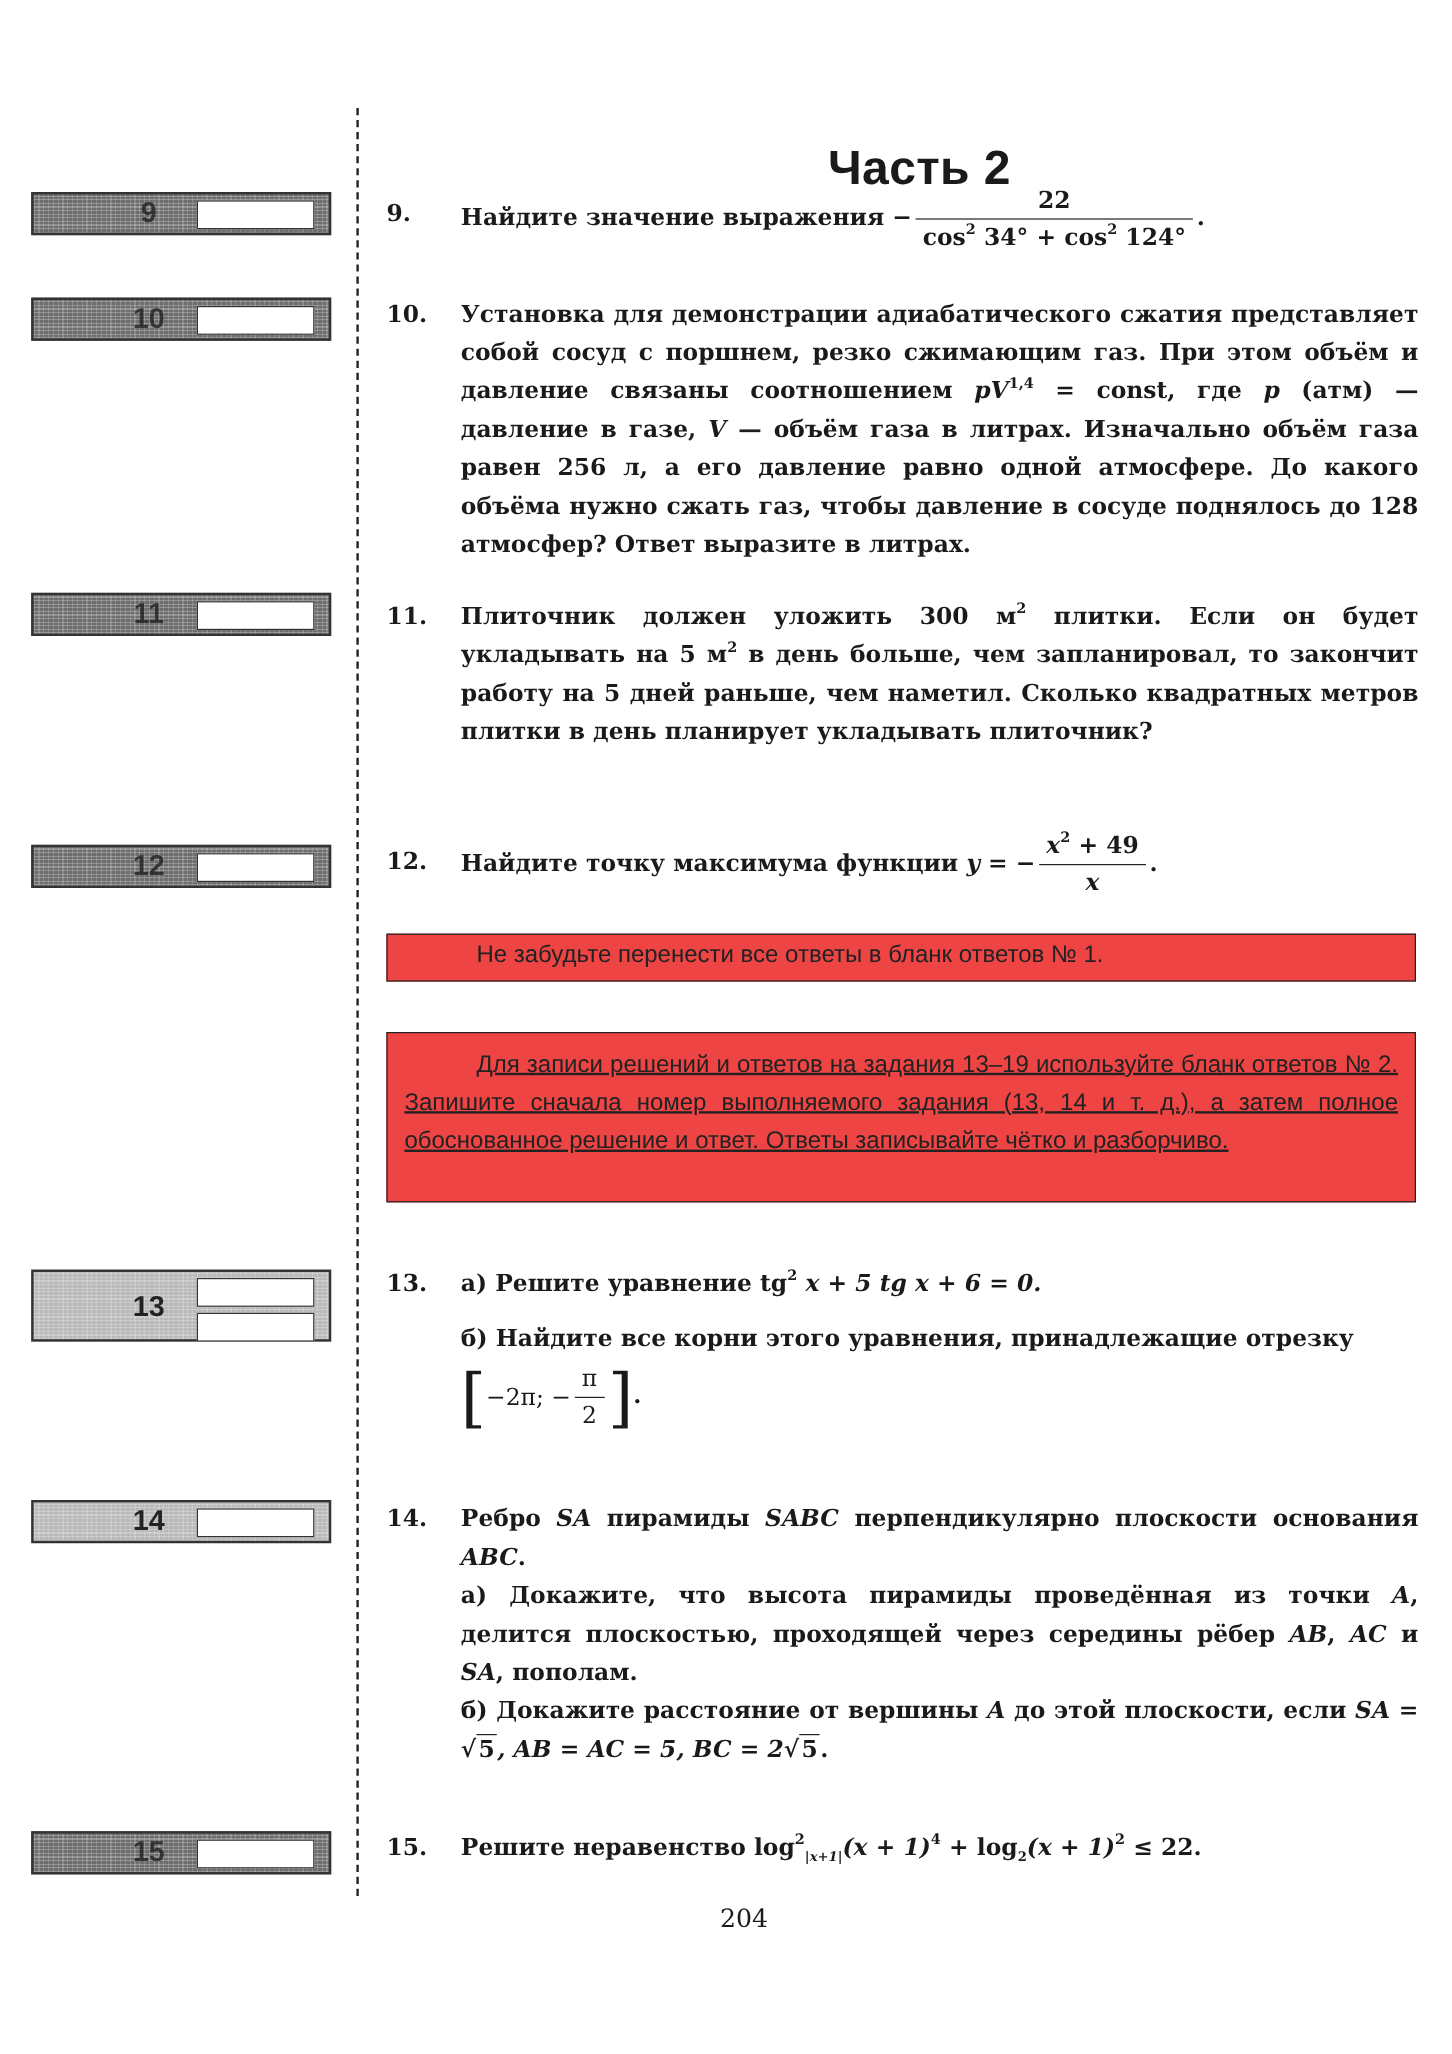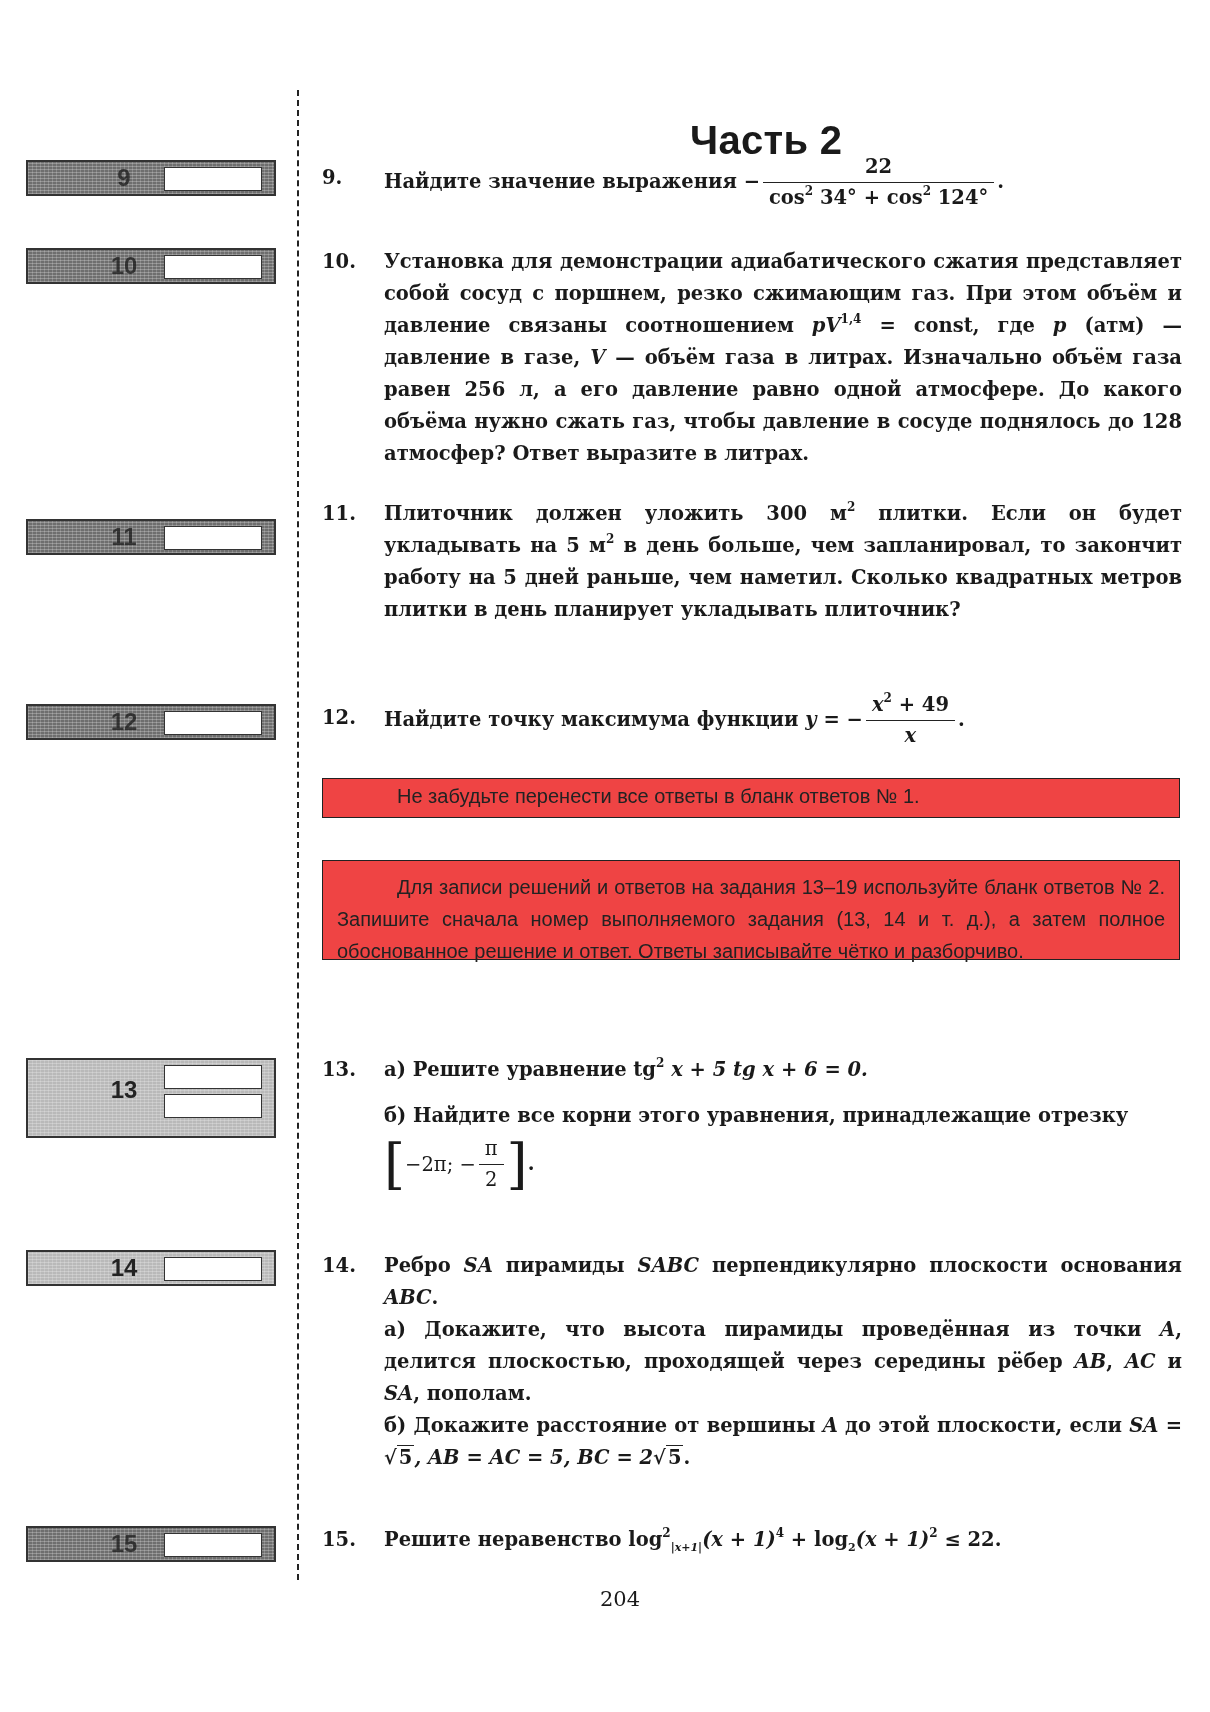--- a/index.html
+++ b/index.html
@@ -30,21 +30,21 @@
   .abox .num {
     position: absolute; left: 56px; top: 2px; width: 80px; text-align: center;
     font-family: "Liberation Sans", "DejaVu Sans", sans-serif;
     font-weight: bold; font-size: 24px; color: #1a1a1a; opacity: 0.75;
   }
   .abox.light .num { opacity: 0.95; }
   .abox .field {
     position: absolute; left: 136px; top: 5px; width: 96px; height: 22px;
     background: #fff; border: 1.5px solid #333;
   }
-  .abox.double { height: 80px; }
+  .abox.double { height: 60px; }
   .abox.double .num { top: 16px; }
   .abox.double .field.f2 { top: 34px; }
   .task {
     position: absolute; left: 322px; width: 860px;
     font-size: 19.5px; line-height: 32px; font-weight: 600;
   }
   .task .tnum { position: absolute; left: 0; top: 0; font-weight: bold; }
   .task .tbody { margin-left: 62px; text-align: justify; }
   .task p { margin: 0; }
   .task p + p { margin-top: 8px; }
@@ -56,21 +56,21 @@
   }
   .frac .nu { display: block; padding: 0 6px; border-bottom: 1.5px solid #222; line-height: 30px; }
   .frac .de { display: block; padding: 0 6px; line-height: 30px; }
   .notice {
     position: absolute; left: 322px; width: 858px; box-sizing: border-box;
     border: 1.5px solid #222; background: #ef4444;
     font-family: "Liberation Sans", "DejaVu Sans", sans-serif;
     font-size: 20px; color: #222;
   }
   .notice.n1 { top: 778px; height: 40px; padding: 6px 0 0 74px; }
-  .notice.n2 { top: 860px; height: 100px; padding: 10px 14px 0 14px; line-height: 32px; text-align: justify; }
+  .notice.n2 { top: 860px; height: 142px; padding: 10px 14px 0 14px; line-height: 32px; text-align: justify; text-decoration: underline; }
   .notice.n2 .indent { display: inline-block; width: 60px; }
   .bracket {
     display: inline-flex; align-items: center; vertical-align: middle;
     font-size: 54px; font-weight: 200; line-height: 1;
   }
   .bracket .inner { font-size: 19.5px; display: inline-flex; align-items: center; }
   .sqrt { border-top: 1.5px solid #222; padding: 0 2px; }
   .page-number {
     position: absolute; left: 600px; top: 1587px; font-weight: normal; font-size: 21px;
   }
@@ -83,21 +83,21 @@
 <div class="part-title">Часть 2</div>
 
 <div class="abox" style="top:160px">
   <span class="num">9</span>
   <span class="field"></span>
 </div>
 <div class="abox" style="top:248px">
   <span class="num">10</span>
   <span class="field"></span>
 </div>
-<div class="abox" style="top:519px">
+<div class="abox" style="top:494px">
   <span class="num">11</span>
   <span class="field"></span>
 </div>
 <div class="abox" style="top:704px">
   <span class="num">12</span>
   <span class="field"></span>
 </div>
 <div class="abox light double" style="top:1058px">
   <span class="num">13</span>
   <span class="field"></span>

